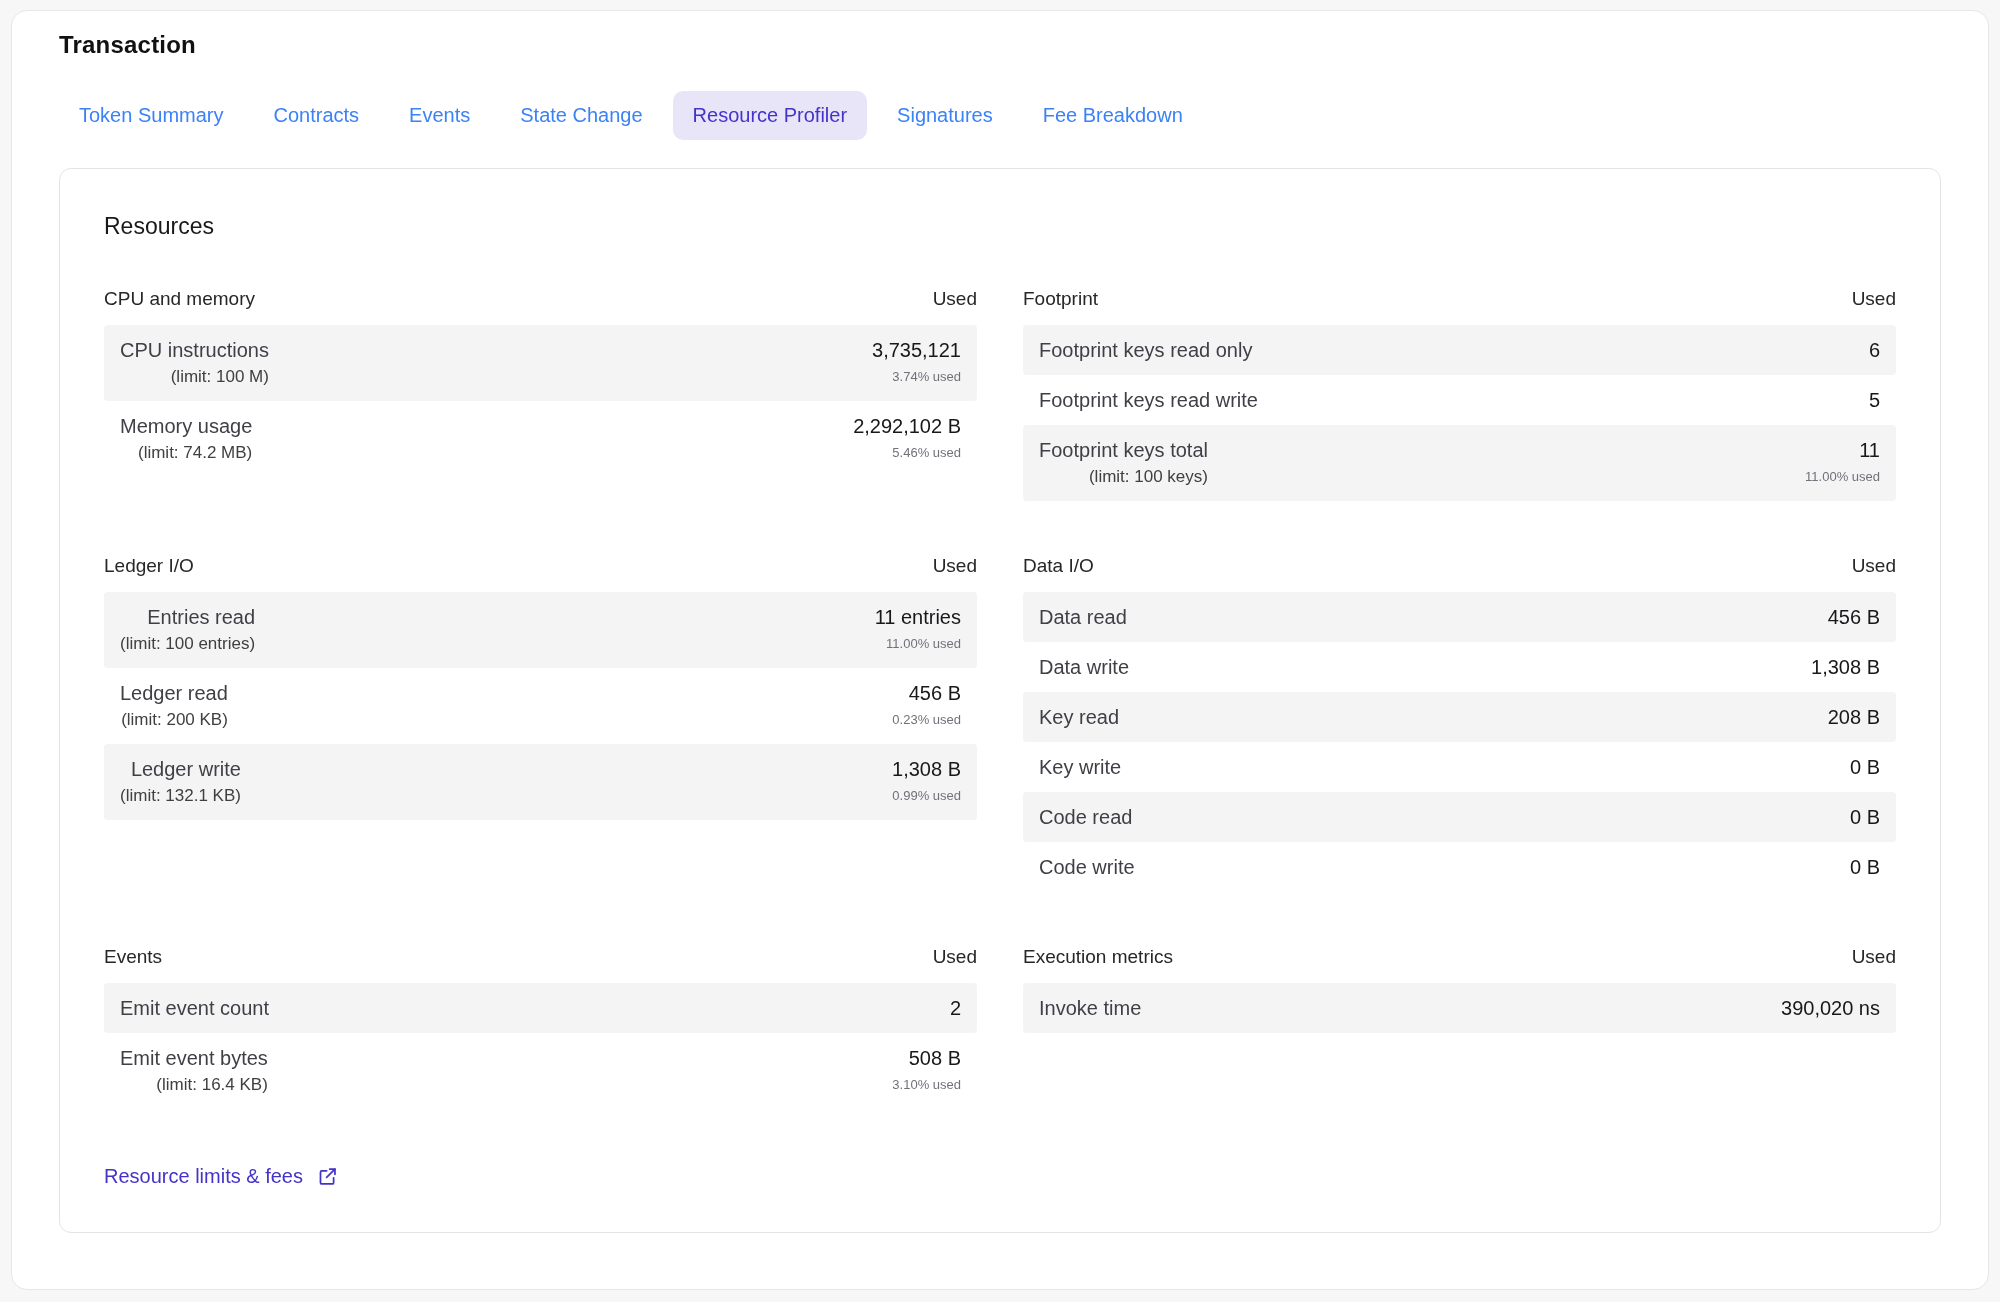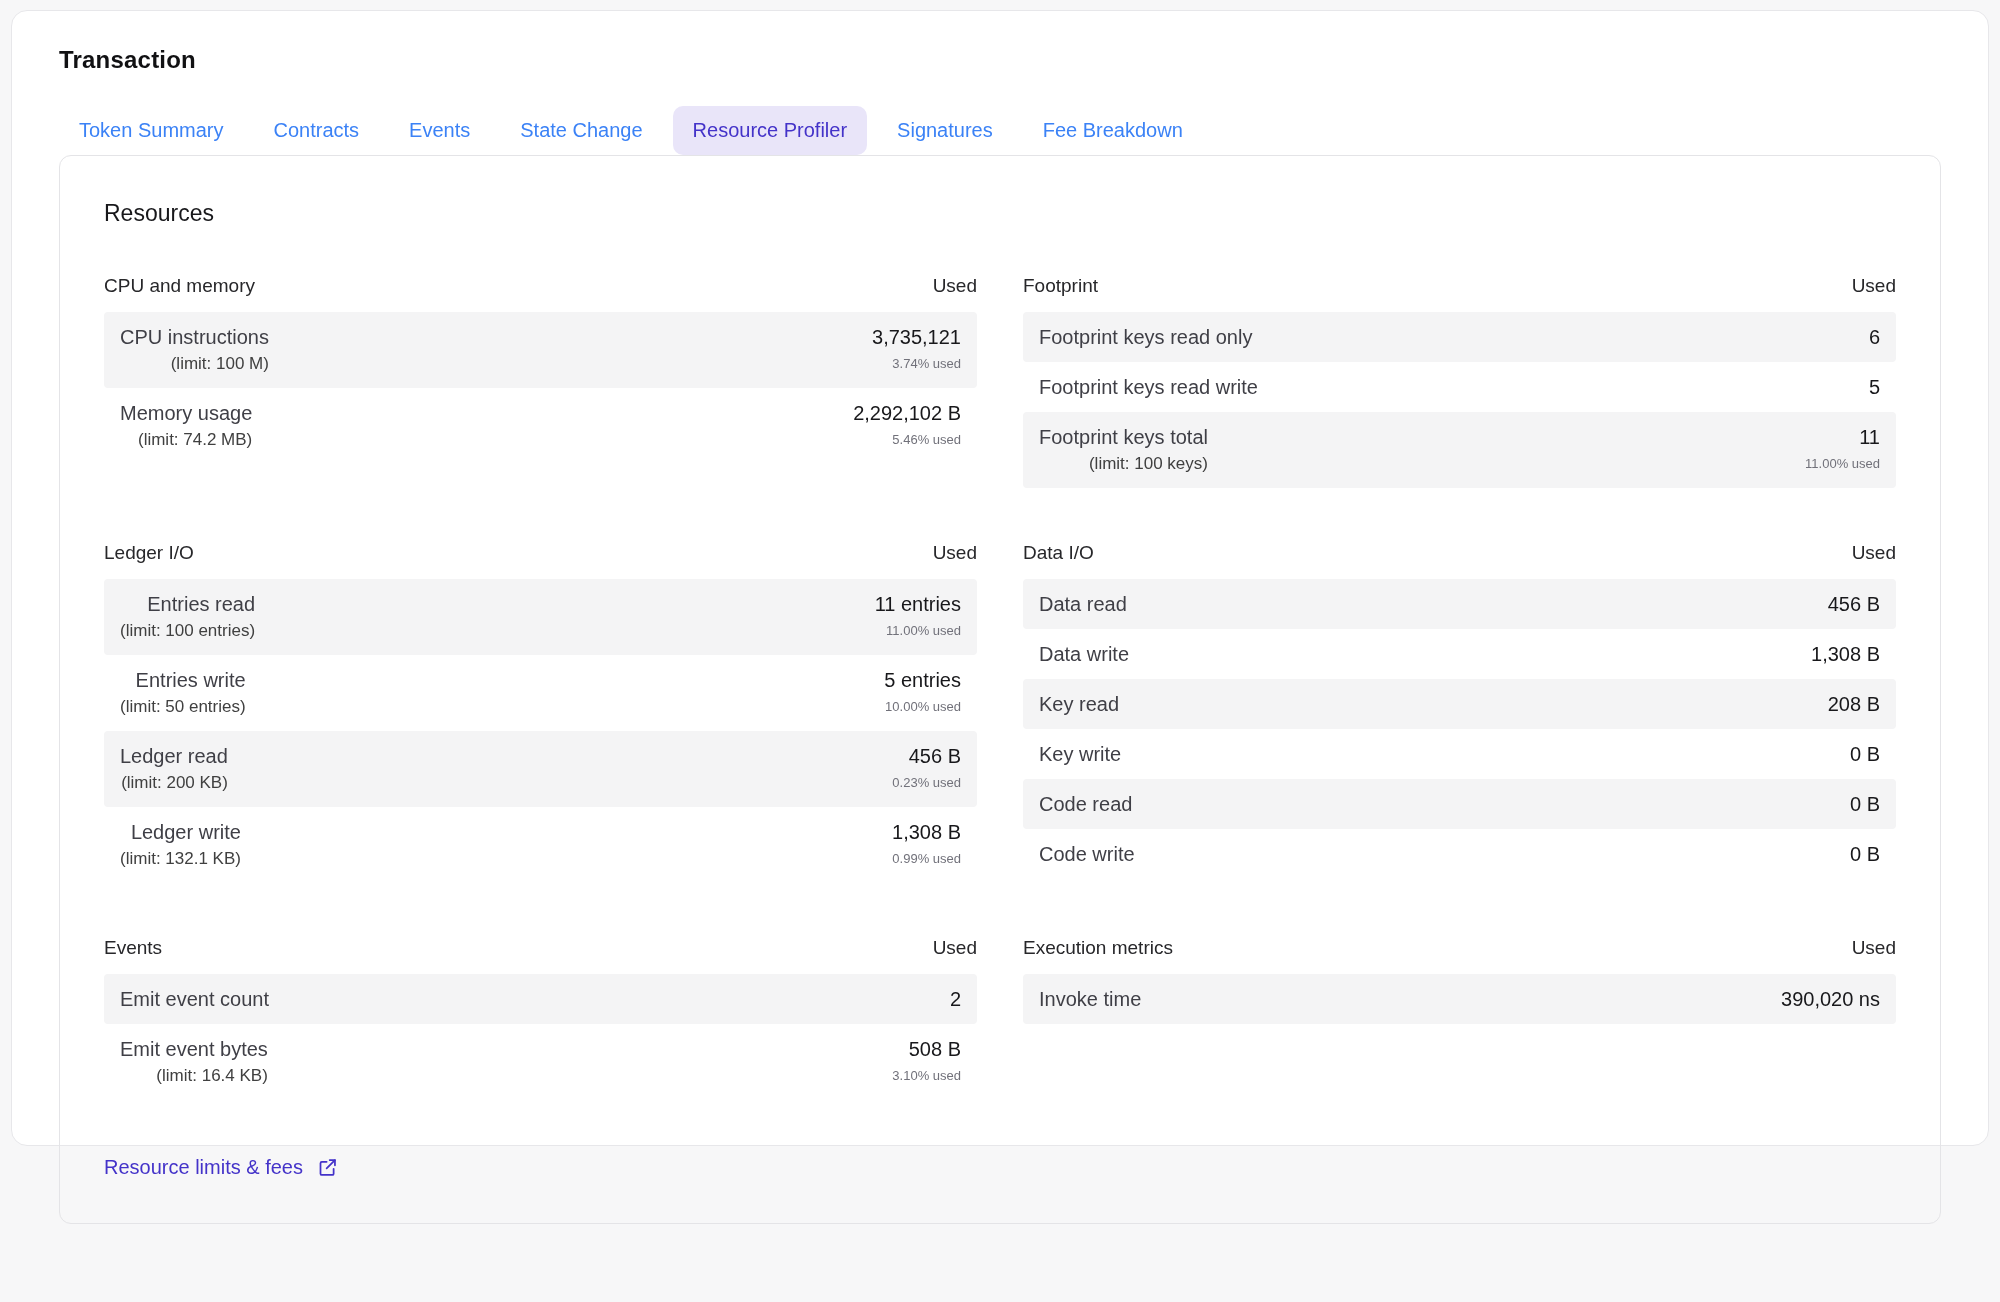--- a/index.html
+++ b/index.html
@@ -5,26 +5,26 @@
   * { box-sizing: border-box; margin: 0; padding: 0; }
   html, body { width: 2000px; height: 1302px; overflow: hidden; }
   body {
     font-family: "Liberation Sans", "DejaVu Sans", sans-serif;
     background: #f7f7f8;
     color: #18181b;
     -webkit-font-smoothing: antialiased;
   }
   .window {
     width: 1978px;
-    height: 1136px;
+    height: 1280px;
     margin: 10px auto 0 auto;
     background: #ffffff;
     border: 1px solid #e7e7ea;
     border-radius: 16px;
-    padding: 35px 47px 40px 47px;
+    padding: 20px 47px 40px 47px;
   }
   .page-title {
     font-size: 24px;
     font-weight: 700;
     color: #111113;
     letter-spacing: 0.2px;
   }
   .tabs {
     display: flex;
     align-items: center;
@@ -40,20 +40,21 @@
     padding: 13px 20px;
     border-radius: 10px;
     cursor: pointer;
     white-space: nowrap;
   }
   .tab.active {
     color: var(--accent, #4433c9);
     background: var(--active-tab-bg, #e9e5f9);
   }
   .card {
+    margin-top: 28px;
     border: 1px solid #e4e4e7;
     border-radius: 12px;
     padding: 44px;
     min-height: 1058px;
   }
   .resources-heading {
     font-size: 23px;
     font-weight: 500;
     color: #18181b;
   }
@@ -215,30 +216,20 @@
     </div>
     <div class="rows">
             <div class="row">
     <div class="row-left">
       <div class="row-label">Entries read</div>
       <div class="row-limit">(limit: 100 entries)</div>
     </div>
     <div class="row-right">
       <div class="row-value">11 entries</div>
       <div class="row-pct">11.00% used</div>
-    </div>
-  </div>
-            <div class="row">
-    <div class="row-left">
-      <div class="row-label">Entries write</div>
-      <div class="row-limit">(limit: 50 entries)</div>
-    </div>
-    <div class="row-right">
-      <div class="row-value">5 entries</div>
-      <div class="row-pct">10.00% used</div>
     </div>
   </div>
             <div class="row">
     <div class="row-left">
       <div class="row-label">Ledger read</div>
       <div class="row-limit">(limit: 200 KB)</div>
     </div>
     <div class="row-right">
       <div class="row-value">456 B</div>
       <div class="row-pct">0.23% used</div>

